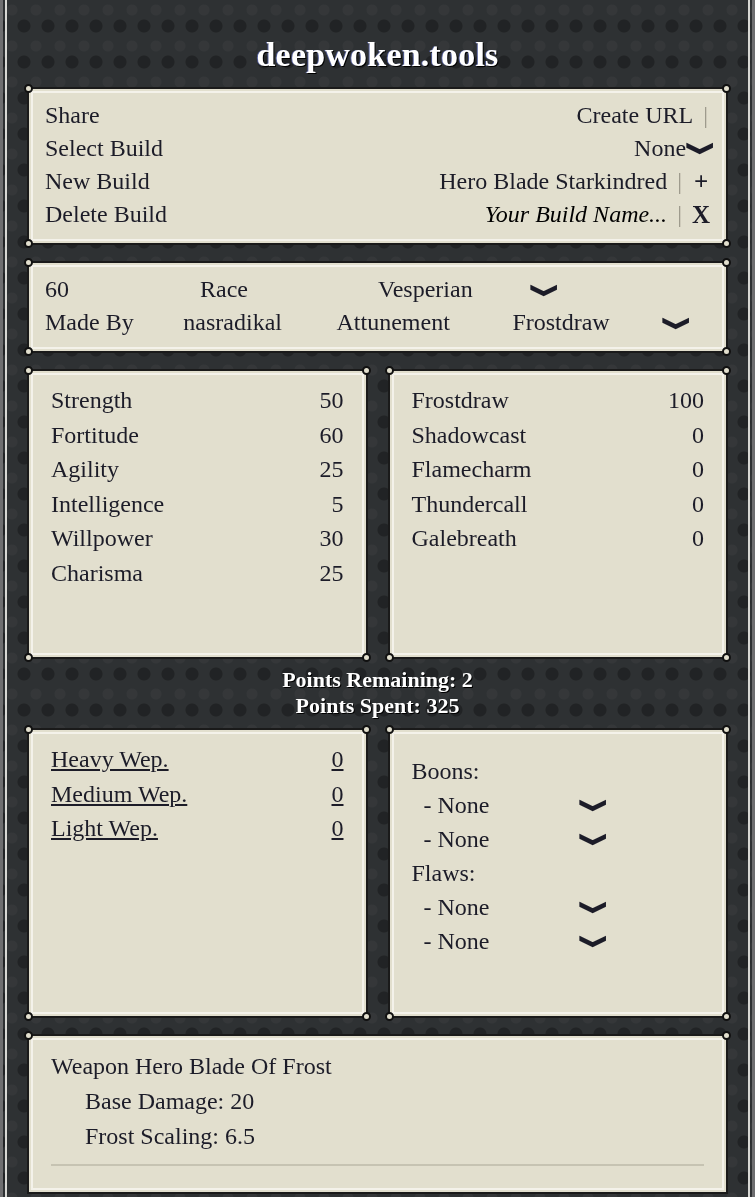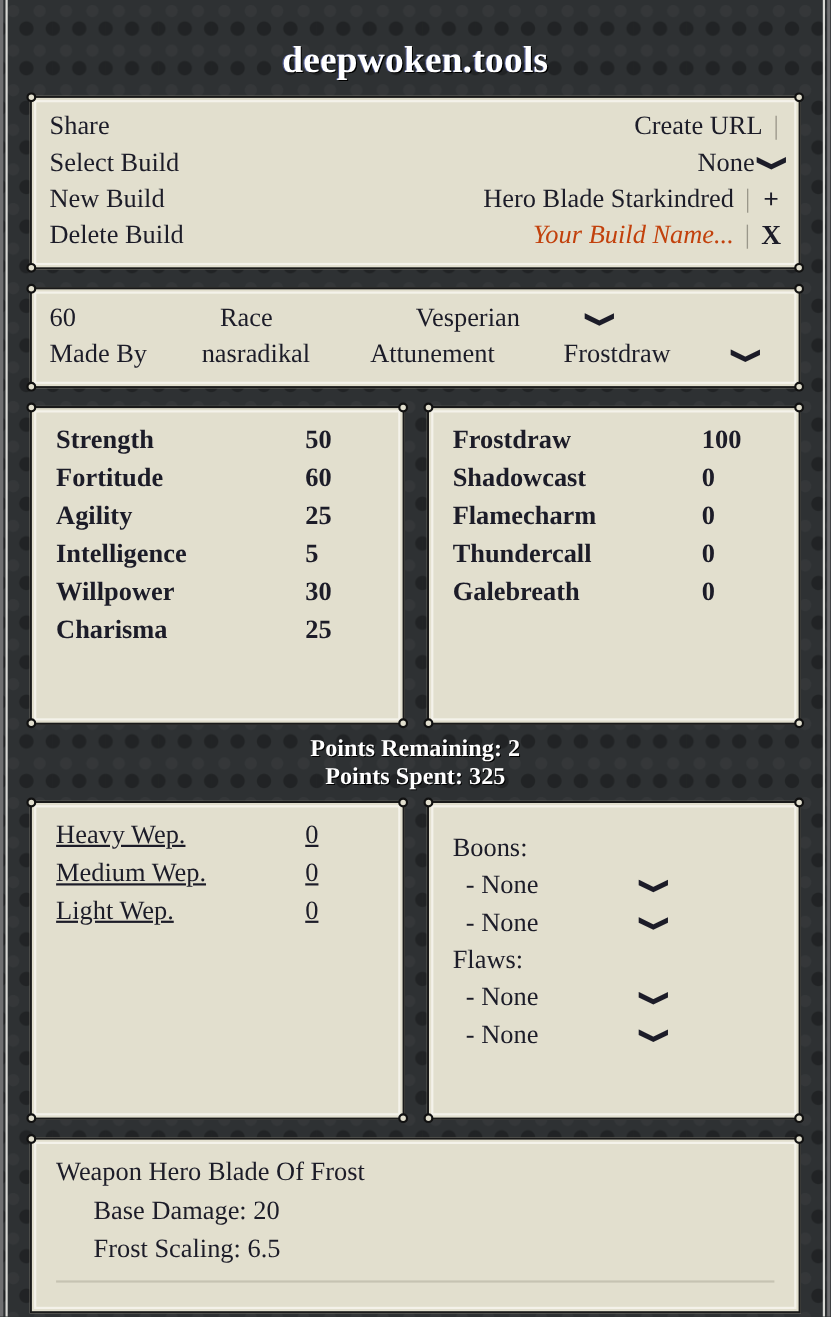--- a/index.html
+++ b/index.html
@@ -115,21 +115,21 @@
   }
   .mini-btn {
     font-size: 25px;
     font-weight: bold;
     min-width: 18px;
     text-align: center;
     cursor: pointer;
   }
   .placeholder {
     font-style: italic;
-    color: #c2410c;
+    color: #000000;
   }
   .chev {
     display: inline-block;
     font-size: 19px;
     font-weight: bold;
     line-height: 1;
     transform: scaleX(1.35) translateY(-1px);
     cursor: pointer;
   }
 
@@ -141,28 +141,28 @@
   .c-value2  { width: 160px; }
   .c-chev    { width: 40px; text-align: left; }
 
   
   .cols {
     display: flex;
     gap: 20px;
   }
   .cols > .panel { flex: 1; margin-bottom: 0; }
 
-  .stat-panel { height: 290px; padding: 12px 22px; font-weight: bold; }
+  .stat-panel { height: 290px; padding: 12px 22px; }
   .stat-row {
     display: flex;
     font-size: 24px;
     line-height: 34.5px;
   }
   .stat-row .name { flex: 1; }
-  .stat-row .val  { width: 66px; text-align: left; }
+  .stat-row .val  { width: 66px; text-align: right; }
 
   .points {
     text-align: center;
     color: #ffffff;
     font-size: 22px;
     font-weight: bold;
     line-height: 26px;
     padding: 8px 0 9px 0;
     text-shadow: 1px 1px 0 #000;
   }

